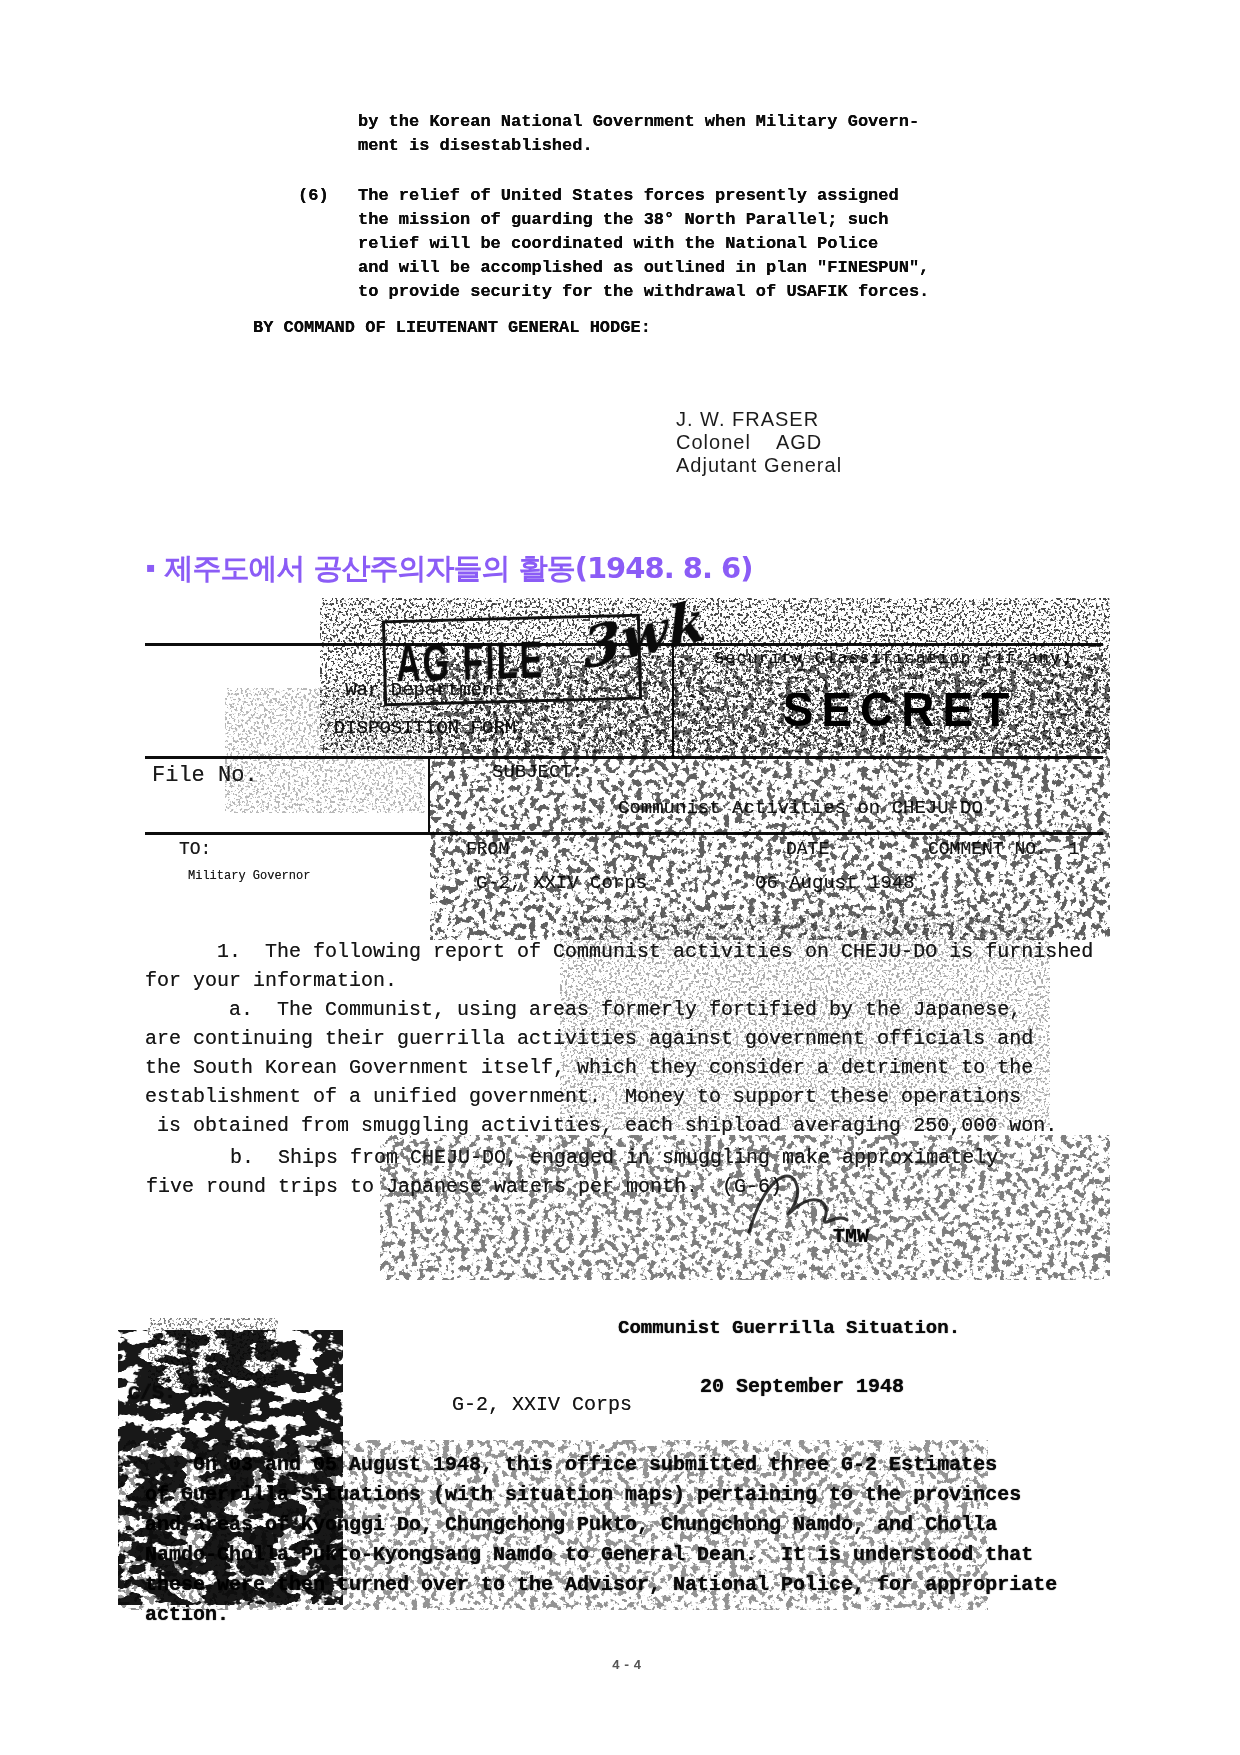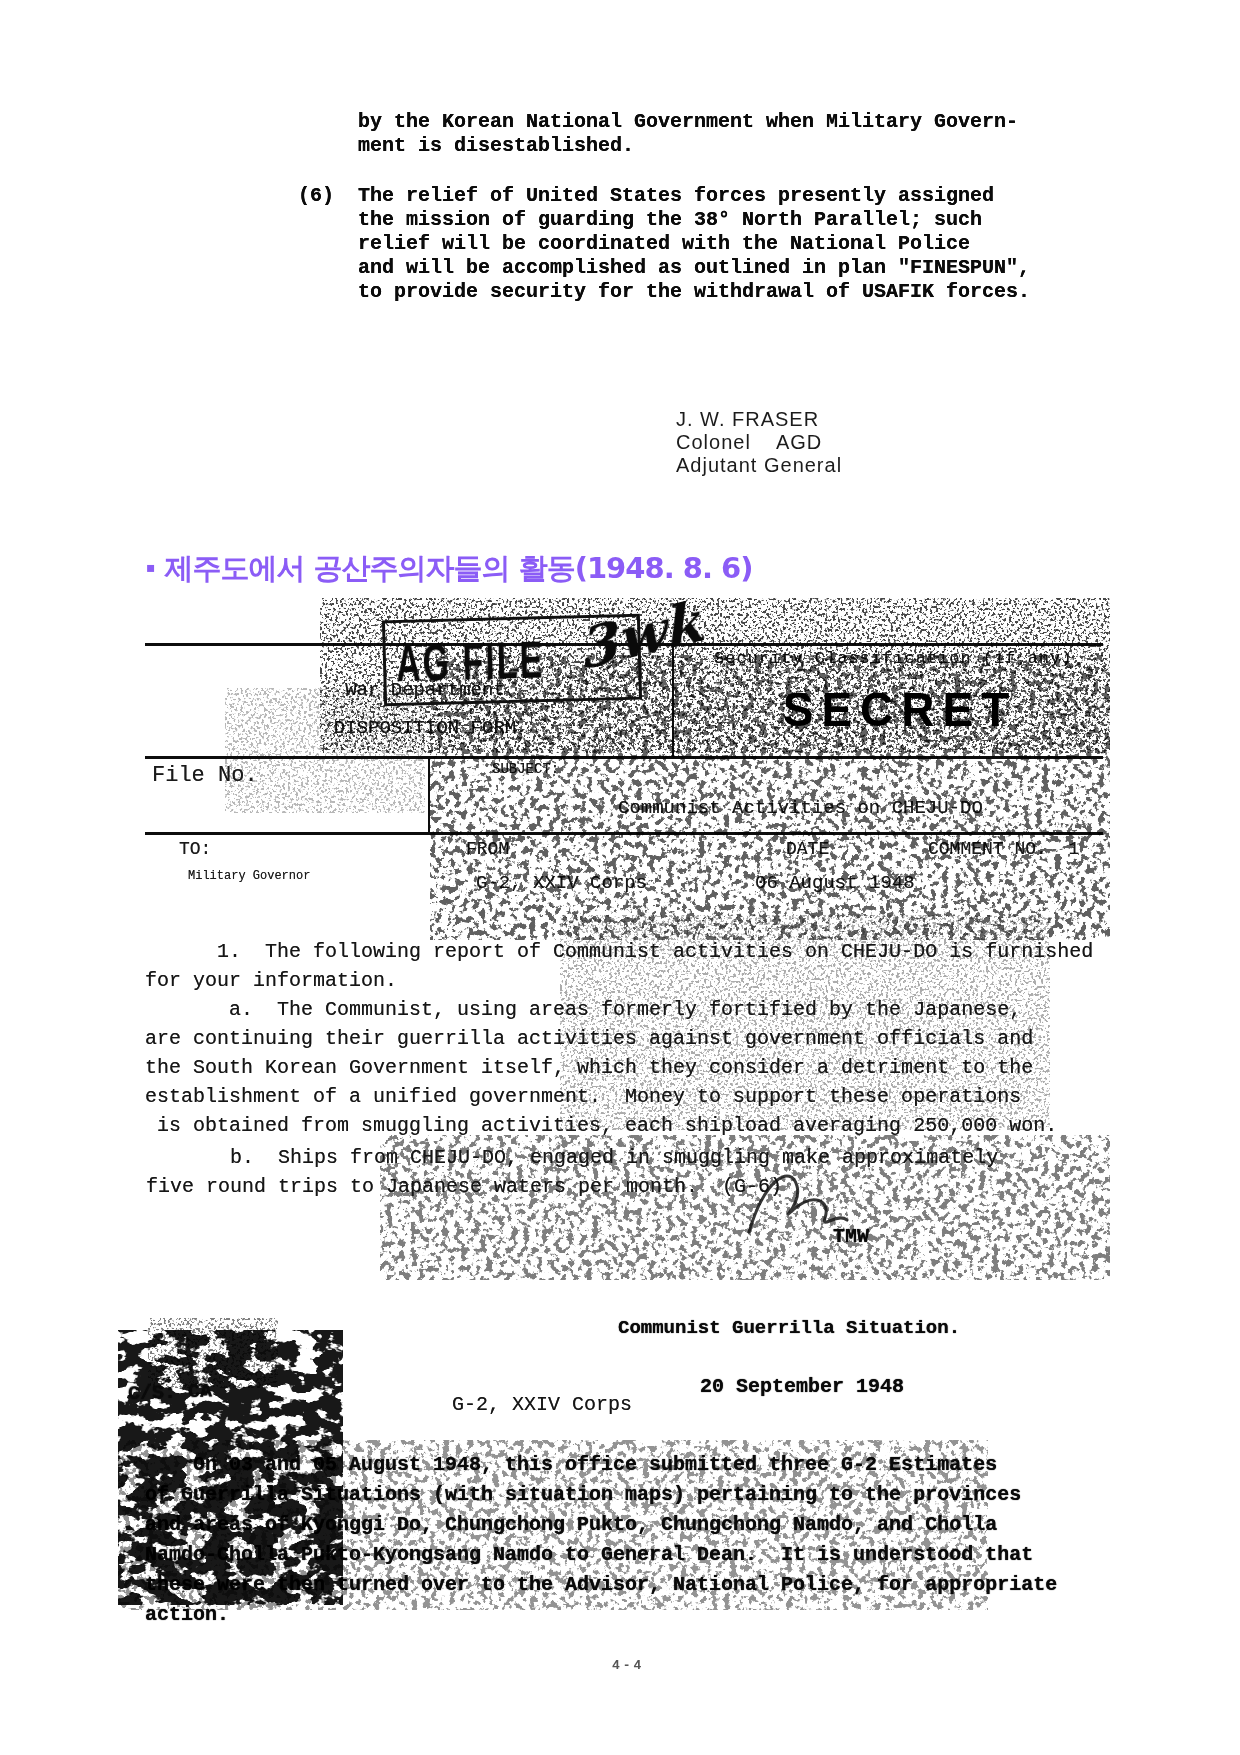--- a/index.html
+++ b/index.html
@@ -1,21 +1,21 @@
 <!DOCTYPE html>
 <html><head>
 <meta charset="utf-8">
 <style>
   html,body{margin:0;padding:0;background:#e8e8e8;}
   .page{position:relative;width:1240px;height:1755px;background:#ffffff;overflow:hidden;
         font-family:"Liberation Mono","DejaVu Sans Mono",monospace;color:#111;}
   .abs{position:absolute;}
   .pre{white-space:pre;}
   
-  .tw-top{font-size:20px;line-height:24px;font-weight:bold;color:#0b0b0b;
+  .tw-top{font-size:17px;line-height:24px;font-weight:bold;color:#0b0b0b;
           text-shadow:0 0 0.6px #000;white-space:pre;}
   .tw-body{font-size:20px;line-height:29px;color:#161616;text-shadow:0 0 0.4px rgba(0,0,0,.65);white-space:pre;}
   .tw-form{font-size:18px;color:#1a1a1a;text-shadow:0 0 0.5px rgba(0,0,0,.6);white-space:pre;}
   .tw-heavy{font-size:20px;line-height:30px;font-weight:bold;color:#0a0a0a;
             text-shadow:0 0 1px #000;white-space:pre;}
   .sig{font-family:"Liberation Sans","DejaVu Sans",sans-serif;font-size:20px;line-height:23px;
        color:#1c1c1c;letter-spacing:1px;filter:blur(.2px);}
   .korean{font-family:"DejaVu Sans","Liberation Sans",sans-serif;font-size:29px;font-weight:bold;
           color:#8b5cf6;letter-spacing:-1px;white-space:pre;}
   .korean .bullet{font-size:14px;vertical-align:6px;margin-right:10px;}
@@ -85,20 +85,21 @@
   <div class="abs tw-top" style="left:358px;top:110px;">by the Korean National Government when Military Govern-
 ment is disestablished.</div>
 
   <div class="abs tw-top" style="left:298px;top:184px;">(6)</div>
   <div class="abs tw-top" style="left:358px;top:184px;">The relief of United States forces presently assigned
 the mission of guarding the 38° North Parallel; such
 relief will be coordinated with the National Police
 and will be accomplished as outlined in plan "FINESPUN",
 to provide security for the withdrawal of USAFIK forces.</div>
 
+  <div class="abs tw-top" style="left:253px;top:316px;">BY COMMAND OF LIEUTENANT GENERAL HODGE:</div>
 
   <div class="abs sig" style="left:676px;top:408px;">
     <div class="pre">J. W. FRASER</div>
     <div class="pre">Colonel    AGD</div>
     <div class="pre">Adjutant General</div>
   </div>
 
   <div class="abs korean z2" style="left:146px;top:549px;"><span class="bullet">▪</span><span>제주도에서 공산주의자들의 활동(1948. 8. 6)</span></div>
 
   <div class="abs hline z2" style="left:145px;top:643px;width:958px;"></div>
@@ -111,21 +112,21 @@
     <span class="ag-text">AG FILE</span>
     <span class="ag-hand">3wk</span>
   </div>
 
   <div class="abs tw-form z2" style="left:300px;top:679px;width:250px;text-align:center;font-size:19px;">War Department</div>
   <div class="abs tw-form z2" style="left:280px;top:717px;width:290px;text-align:center;font-size:19px;">DISPOSITION FORM</div>
   <div class="abs tw-form security-label z2" style="left:708px;top:649px;margin-left:6px;">Security Classification (if any)</div>
   <div class="abs secret z4" style="left:700px;top:682px;width:400px;">SECRET</div>
 
   <div class="abs tw-form z2" style="left:152px;top:763px;font-size:22px;">File No.</div>
-  <div class="abs tw-form z2" style="left:492px;top:761px;font-size:14px;">SUBJECT:</div>
+  <div class="abs tw-form z2" style="left:492px;top:761px;font-size:19px;">SUBJECT:</div>
   <div class="abs tw-form z2" style="left:618px;top:797px;font-size:19px;">Communist Activities on CHEJU-DO</div>
 
   <div class="abs tw-form z2" style="left:150px;top:839px;margin-left:29px;">TO:</div>
   <div class="abs tw-form z2" style="left:466px;top:839px;">FROM</div>
   <div class="abs tw-form z2" style="left:786px;top:839px;">DATE</div>
   <div class="abs tw-form z2" style="left:928px;top:839px;">COMMENT NO.  1</div>
   <div class="abs tw-form z2" style="left:188px;top:869px;font-size:12px;">Military Governor</div>
   <div class="abs tw-form z2" style="left:476px;top:872px;font-size:19px;">G-2, XXIV Corps</div>
   <div class="abs tw-form z2" style="left:755px;top:872px;font-size:19px;">06 August 1948</div>
 

